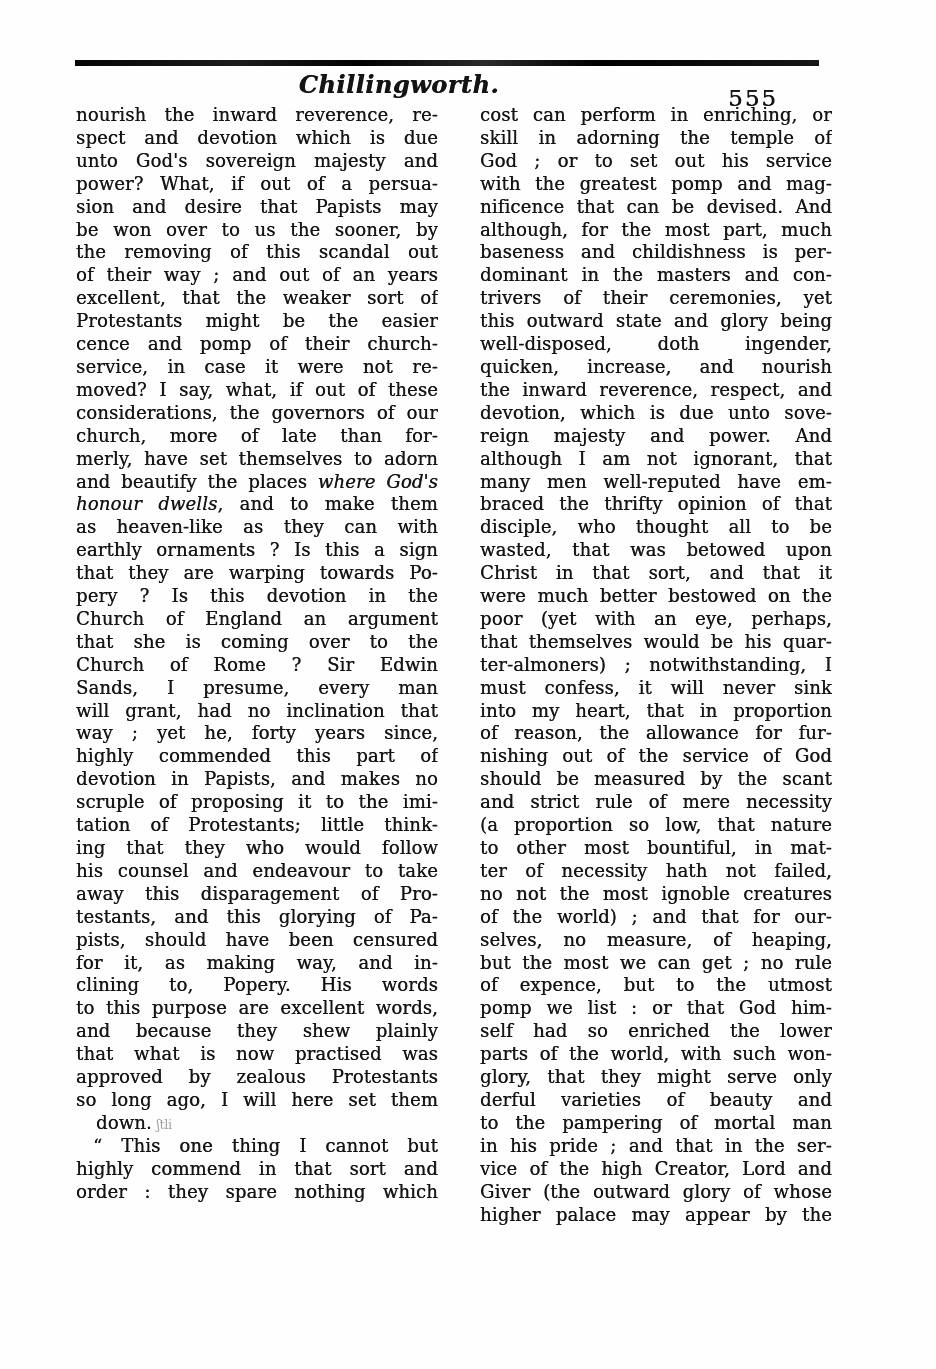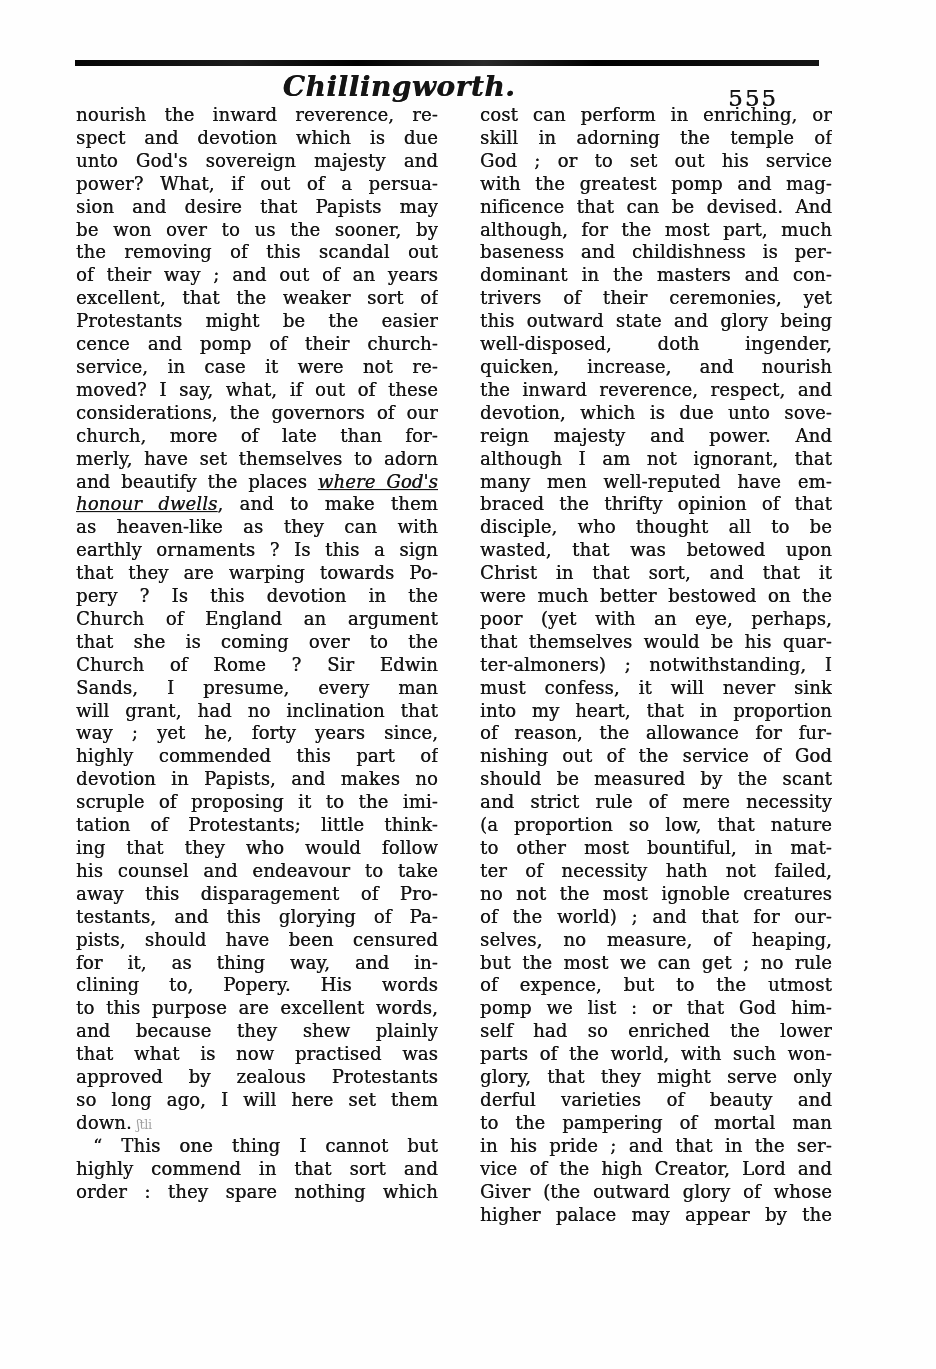--- a/index.html
+++ b/index.html
@@ -26,21 +26,21 @@
     top: 70px;
     width: 744px;
     height: 30px;
   }
   .head-title {
     display: block;
     text-align: center;
     transform: translateX(-48px);
     font-style: italic;
     font-weight: bold;
-    font-size: 28px;
+    font-size: 24px;
     letter-spacing: 0.5px;
     text-shadow: 0.4px 0.2px 0 rgba(10,10,10,0.9);
   }
   .page-num {
     position: absolute;
     right: 41px;
     top: 15px;
     font-size: 23px;
     letter-spacing: 2px;
     text-shadow: 0.4px 0.2px 0 rgba(10,10,10,0.9);
@@ -63,23 +63,23 @@
     height: 22.92px;
     overflow: hidden;
     text-align: justify;
     text-align-last: justify;
     letter-spacing: 0.15px;
     word-spacing: 1px;
     text-shadow: 0.35px 0.15px 0 rgba(18,18,18,0.85);
     white-space: nowrap;
   }
   .line { white-space: normal; } 
-  .line.para-end { text-align-last: left; }
+  .line.para-end { text-align-last: left; margin-left: 20px; }
   .line.indent { text-indent: 17px; }
-  .line i { font-style: italic; text-decoration: underline; }
+  .line i { font-style: italic; }
   .artifact {
     opacity: 0.4;
     font-size: 13px;
     letter-spacing: -0.5px;
     text-shadow: none;
   }
 </style>
 </head>
 <body>
 
@@ -121,21 +121,21 @@
         <div class="line"><span>way ;  yet he, forty years since,</span></div>
         <div class="line"><span>highly commended this part of</span></div>
         <div class="line"><span>devotion in Papists, and makes no</span></div>
         <div class="line"><span>scruple of proposing it to the imi-</span></div>
         <div class="line"><span>tation of Protestants; little think-</span></div>
         <div class="line"><span>ing that they who would follow</span></div>
         <div class="line"><span>his counsel and endeavour to take</span></div>
         <div class="line"><span>away this disparagement of Pro-</span></div>
         <div class="line"><span>testants, and this glorying of Pa-</span></div>
         <div class="line"><span>pists, should have been censured</span></div>
-        <div class="line"><span>for it, as thing way, and in-</span></div>
+        <div class="line"><span>for it, as making way, and in-</span></div>
         <div class="line"><span>clining to, Popery.  His words</span></div>
         <div class="line"><span>to this purpose are excellent words,</span></div>
         <div class="line"><span>and because they shew plainly</span></div>
         <div class="line"><span>that what is now practised was</span></div>
         <div class="line"><span>approved by zealous Protestants</span></div>
         <div class="line"><span>so long ago, I will here set them</span></div>
         <div class="line para-end"><span>down.</span><span class="artifact"> ʃtli</span></div>
         <div class="line indent"><span>“ This one thing I cannot but</span></div>
         <div class="line"><span>highly commend in that sort and</span></div>
         <div class="line"><span>order : they spare nothing which</span></div>

